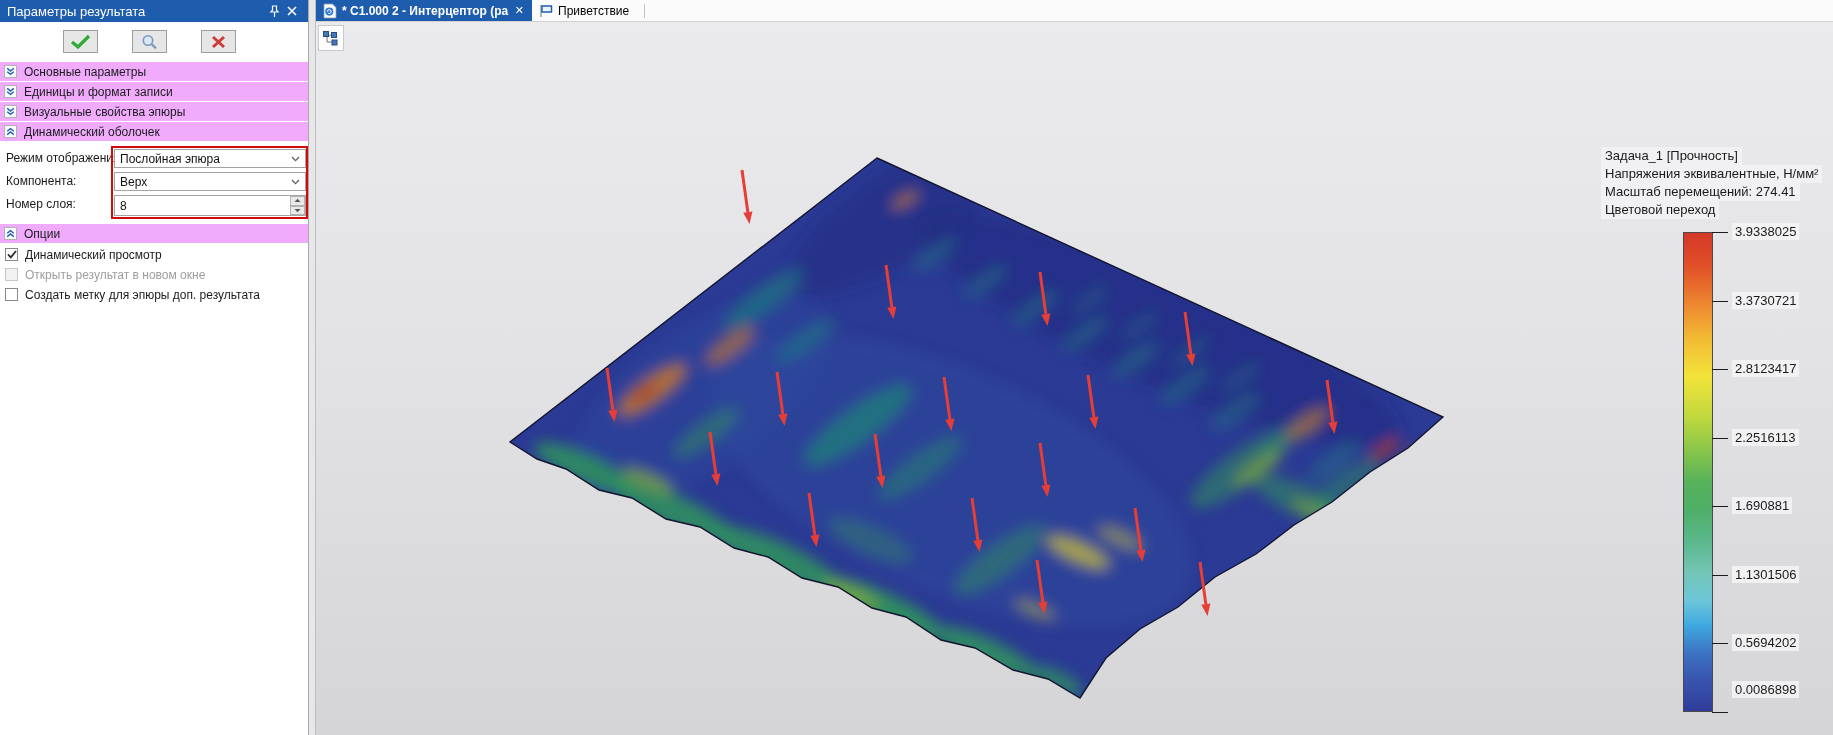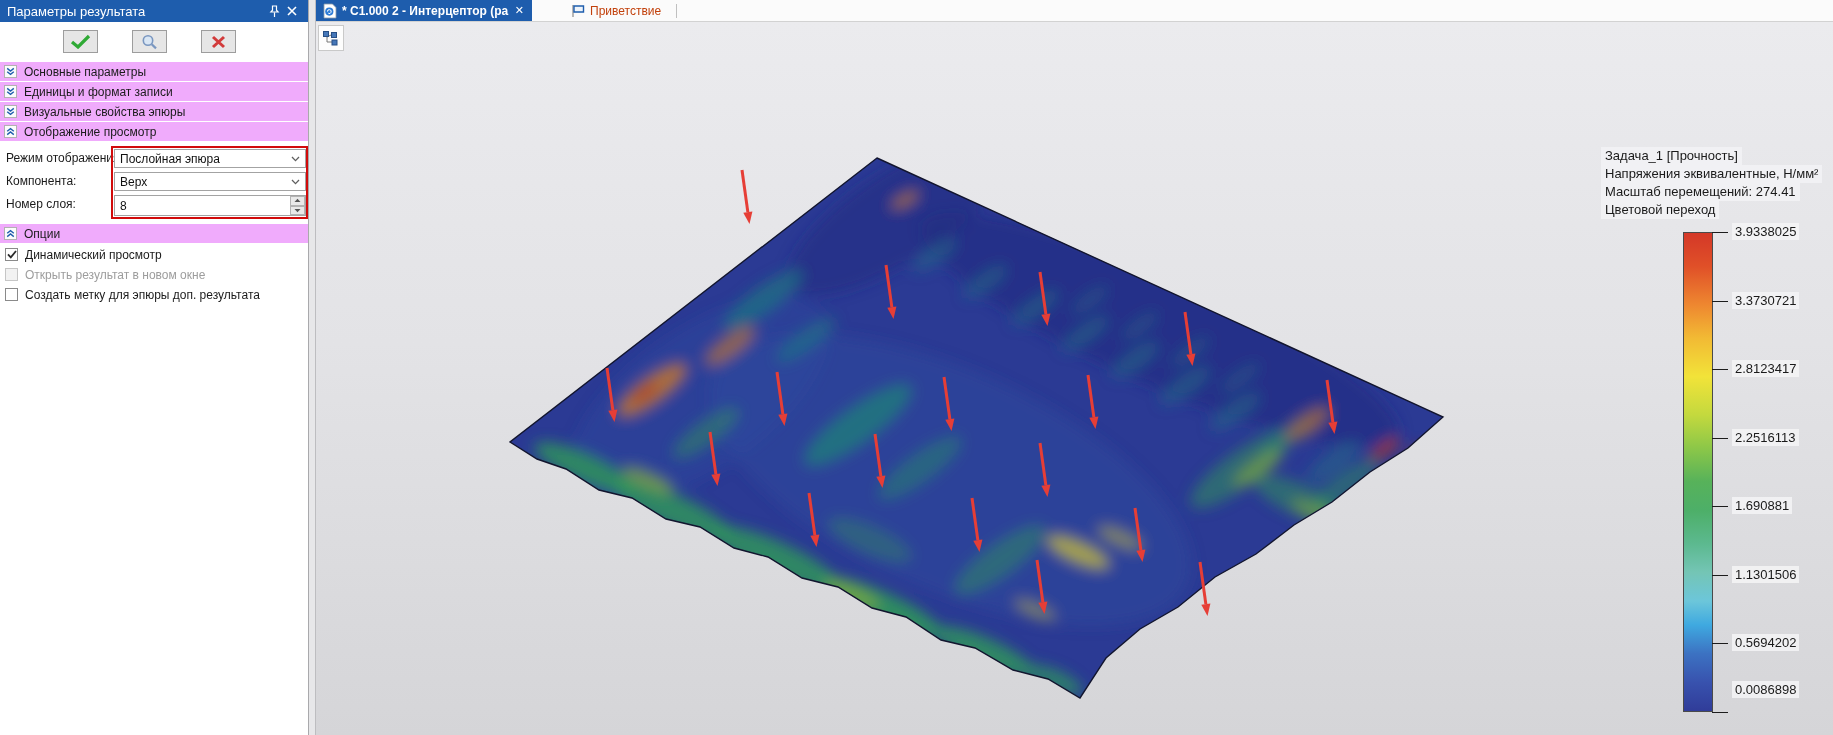--- a/index.html
+++ b/index.html
@@ -48,21 +48,21 @@
   .splitter{position:absolute;left:308px;top:0;width:8px;height:735px;background:#e7e7e9;
      border-left:1px solid #a9a9ac;border-right:1px solid #bdbdc0;cursor:col-resize;}
 
   
   .tabbar{position:absolute;left:316px;top:0;width:1517px;height:22px;background:#fbfbfb;
      border-bottom:1px solid #d2d2d2;display:flex;align-items:stretch;}
   .tab{display:flex;align-items:center;gap:5px;padding:0 7px;font-size:12px;cursor:pointer;}
   .tab.active{background:#1e5dad;color:#fff;font-weight:bold;width:216px;}
   .tab.active .tab-label{flex:1;white-space:nowrap;overflow:hidden;}
   .tabx{font-size:11px;font-weight:normal;color:#fff;cursor:pointer;padding:0 1px;}
-  .tab.inactive{color:#c2410c;margin-left:32px;}
+  .tab.inactive{color:#000000;}
   .tabdivider{width:1px;height:14px;background:#c0c0c0;align-self:center;margin-left:8px;}
 
   
   .canvas{position:absolute;left:316px;top:22px;width:1517px;height:713px;
      background:linear-gradient(180deg,#ebebee 0%,#e3e3e6 45%,#d5d5d8 100%);cursor:default;}
   #scene{position:absolute;left:0;top:0;width:1517px;height:713px;display:block;}
   .treebtn{position:absolute;left:2px;top:3px;width:26px;height:26px;background:#fdfdfd;
      border:1px solid #c9c9c9;display:flex;align-items:center;justify-content:center;padding:0;cursor:pointer;}
 
   
@@ -138,21 +138,21 @@
           </svg>
         </span>
       <span>Визуальные свойства эпюры</span>
     </div>
     <div class="sect expanded" style="top:122px">
       <span class="chev">
           <svg width="9" height="9" viewBox="0 0 9 9">
             <path d="M1.2 1.4 L4.5 4 L7.8 1.4 M1.2 4.8 L4.5 7.4 L7.8 4.8" stroke="#1e5dad" stroke-width="1.4" fill="none"></path>
           </svg>
         </span>
-      <span>Отображение просмотр</span>
+      <span>Динамический оболочек</span>
     </div>
 
     <span class="flabel" style="top:149px">Режим отображения:</span>
     <div class="fctrl" style="top:149px">
       <span class="val">Послойная эпюра</span>
       <svg width="9" height="6" viewBox="0 0 9 6">
           <path d="M1 1 L4.5 4.6 L8 1" stroke="#5f5f5f" stroke-width="1.3" fill="none"></path>
         </svg>
     </div>
 

